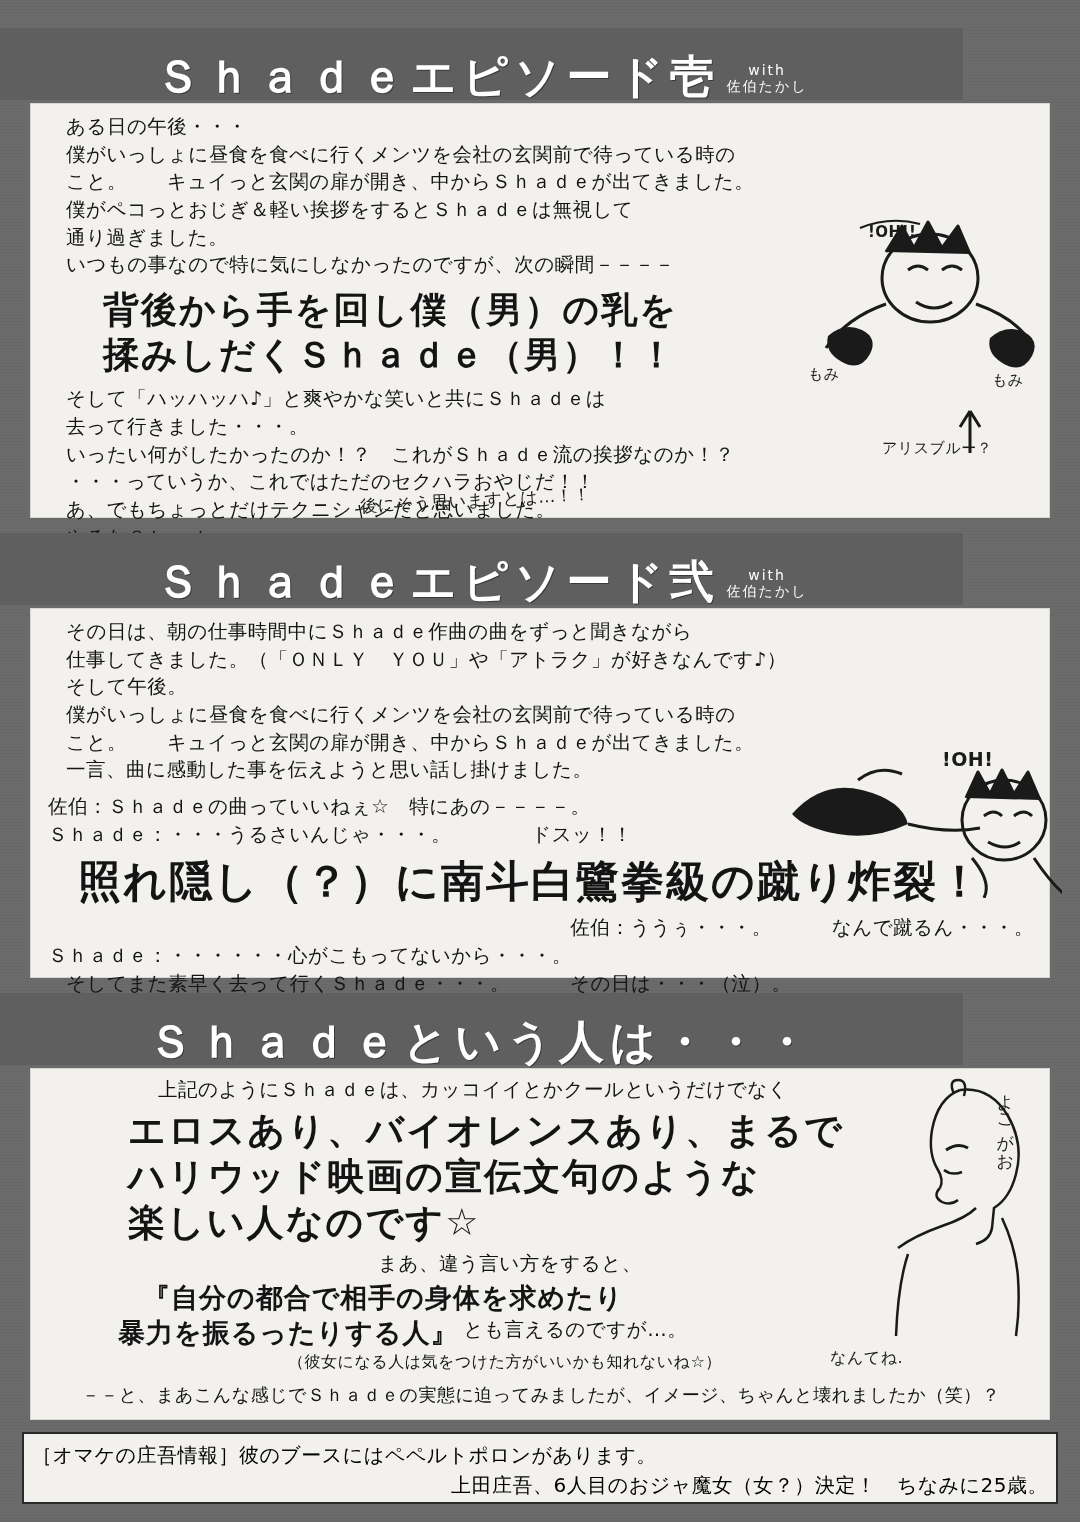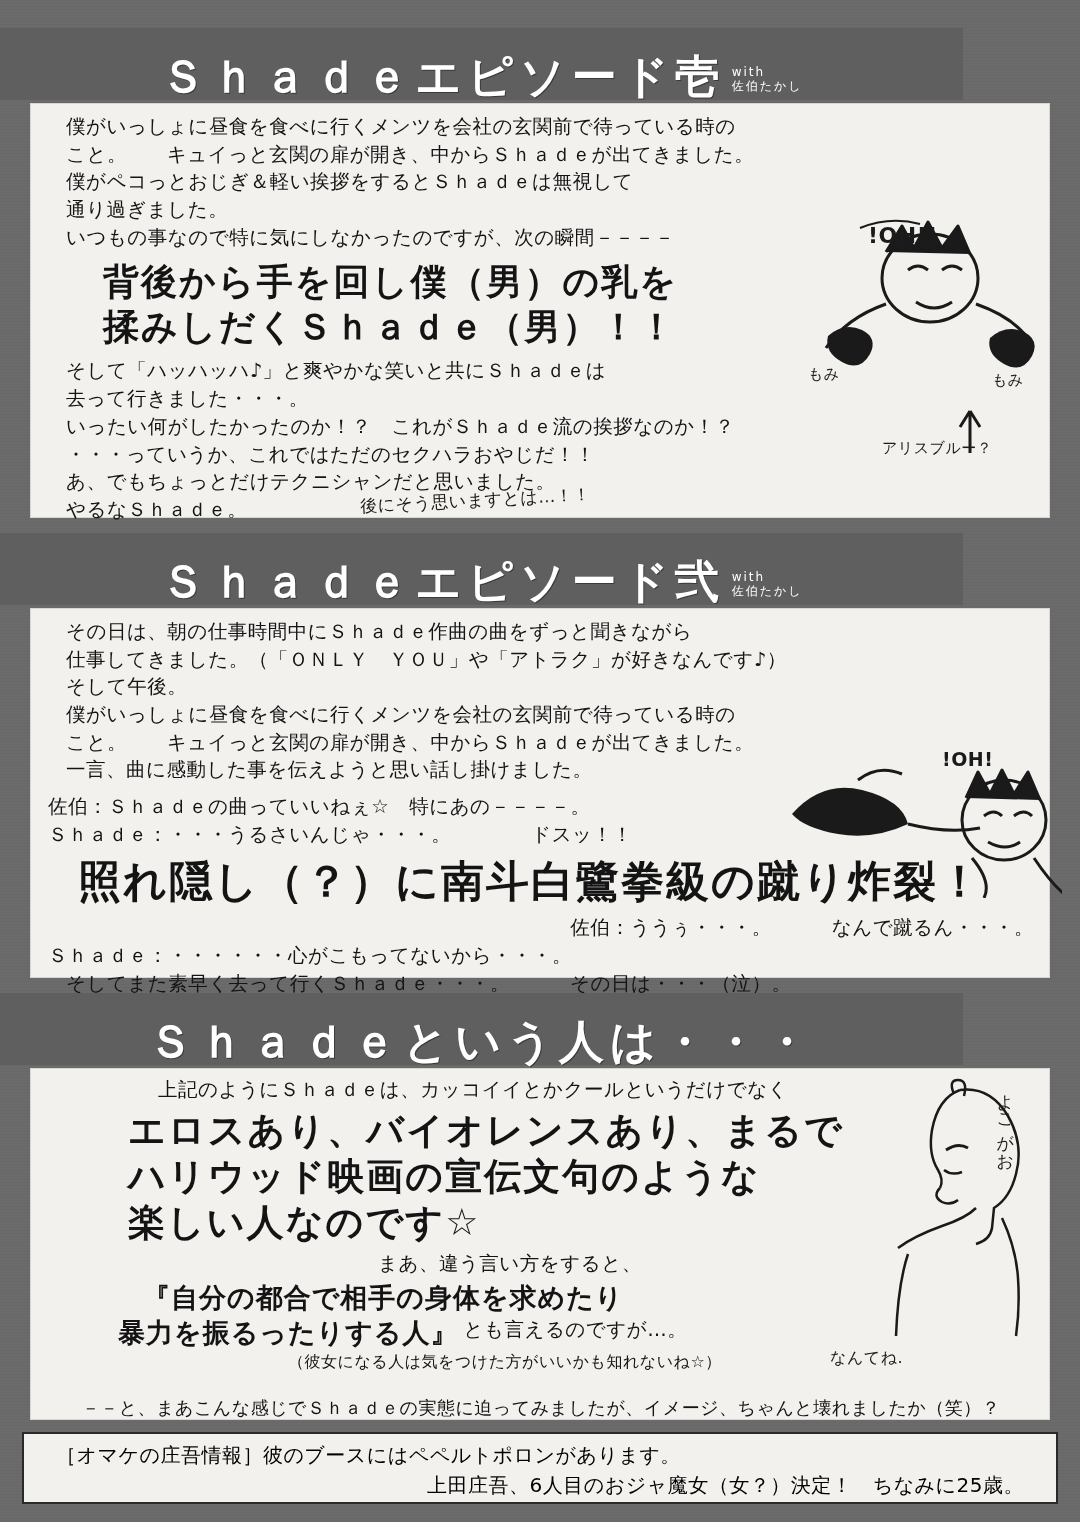--- a/index.html
+++ b/index.html
@@ -22,22 +22,22 @@
     background:#5f5f5f;
     display:flex;align-items:flex-end;justify-content:center;
     color:#ffffff;
   }
   .banner .btitle{
     font-size:45px;letter-spacing:6px;font-weight:bold;
     text-shadow:1px 1px 0 #3a3a3a;
     line-height:1.05;
   }
   .banner .bwith{
-    font-size:12px;line-height:1.15;margin-left:6px;margin-bottom:6px;
-    text-align:left;letter-spacing:2px;
+    font-size:14px;line-height:1.15;margin-left:6px;margin-bottom:6px;
+    text-align:center;letter-spacing:2px;
   }
   
   .panel{
     position:absolute;
     background:#f2f1ee;
     color:#141414;
     box-shadow:inset 0 0 0 1px #d8d6d2;
   }
   .panel .inner{
     position:relative;
@@ -73,40 +73,41 @@
   }
   
   .doodle{position:absolute;pointer-events:none;}
   .dlabel{
     position:absolute;font-size:15px;color:#1b1b1b;white-space:pre;letter-spacing:0.5px;
   }
   
   .footer{
     position:absolute;left:22px;top:1432px;width:1036px;height:72px;
     background:#f2f1ee;border:2px solid #2a2a2a;
-    padding:6px 32px;box-sizing:border-box;
+    padding:6px 8px;box-sizing:border-box;
   }
   .footer .fl{font-size:20px;line-height:1.5;letter-spacing:0.5px;white-space:pre;}
   .right{text-align:right;}
 </style>
 </head>
 <body>
 
 <div class="page">
 
   <div class="banner" style="top:28px;height:72px;">
     <span class="btitle">Ｓｈａｄｅエピソード壱</span>
     <span class="bwith">
       <span>with</span><br>
       <span>佐伯たかし</span>
     </span>
   </div>
 
   <div class="panel" style="left:30px;top:103px;width:1020px;height:415px;">
     <div class="inner">
+      <div class="ln ind">ある日の午後・・・</div>
       <div class="ln ind">僕がいっしょに昼食を食べに行くメンツを会社の玄関前で待っている時の</div>
       <div class="ln ind">こと。　　キュイっと玄関の扉が開き、中からＳｈａｄｅが出てきました。</div>
       <div class="ln ind">僕がペコっとおじぎ＆軽い挨拶をするとＳｈａｄｅは無視して</div>
       <div class="ln ind">通り過ぎました。</div>
       <div class="ln ind">いつもの事なので特に気にしなかったのですが、次の瞬間－－－－</div>
 
       <div class="big c" style="margin-top:8px;">背後から手を回し僕（男）の乳を</div>
       <div class="big c">揉みしだくＳｈａｄｅ（男）！！</div>
 
       <div class="ln ind" style="margin-top:8px;">そして「ハッハッハ♪」と爽やかな笑いと共にＳｈａｄｅは</div>
@@ -123,21 +124,21 @@
         <path d="M96 44 L112 18 L124 40 L138 14 L152 40 L168 18 L180 46" fill="#1a1a1a" stroke="#1a1a1a" stroke-width="3" stroke-linejoin="round"></path>
         <path d="M118 62 q10 -8 20 0" fill="none" stroke="#1a1a1a" stroke-width="3"></path>
         <path d="M152 62 q10 -8 20 0" fill="none" stroke="#1a1a1a" stroke-width="3"></path>
         <path d="M126 94 q18 12 36 0" fill="none" stroke="#1a1a1a" stroke-width="3"></path>
         <path d="M96 96 q-40 14 -60 44" fill="none" stroke="#1a1a1a" stroke-width="3"></path>
         <path d="M186 96 q40 14 56 40" fill="none" stroke="#1a1a1a" stroke-width="3"></path>
         <path d="M38 128 q16 -14 34 -6 q16 8 8 24 q-10 18 -28 8 q-18 -10 -14 -26 z" fill="#1a1a1a"></path>
         <path d="M200 130 q16 -14 34 -6 q16 8 8 24 q-10 18 -28 8 q-18 -10 -14 -26 z" fill="#1a1a1a"></path>
         <path d="M70 20 q30 -12 60 -4" fill="none" stroke="#1a1a1a" stroke-width="2"></path>
       </svg>
-      <div class="dlabel" style="left:838px;top:120px;font-size:22px;font-weight:bold;">!OH!!</div>
+      <div class="dlabel" style="left:838px;top:120px;font-size:15px;font-weight:bold;">!OH!!</div>
       <div class="dlabel" style="left:778px;top:262px;">もみ</div>
       <div class="dlabel" style="left:962px;top:268px;">もみ</div>
       <svg class="doodle" style="left:920px;top:302px;" width="40" height="50" viewBox="0 0 40 50">
         <path d="M20 48 L20 8 M20 6 L10 22 M20 6 L30 22" fill="none" stroke="#1a1a1a" stroke-width="3"></path>
       </svg>
       <div class="dlabel" style="left:852px;top:336px;">アリスブルー？</div>
     </div>
   </div>
 
   <div class="banner" style="top:533px;height:72px;">
@@ -195,21 +196,21 @@
       <div class="big" style="padding-left:80px;font-size:37px;">楽しい人なのです☆</div>
 
       <div class="ln" style="padding-left:330px;margin-top:4px;">まあ、違う言い方をすると、</div>
 
       <div class="mid" style="padding-left:95px;margin-top:2px;">『自分の都合で相手の身体を求めたり</div>
       <div class="mid" style="padding-left:70px;display:inline-block;">暴力を振るったりする人』</div>
       <span class="ln" style="position:relative;top:-6px;">とも言えるのですが…。</span>
 
       <div class="small" style="padding-left:240px;margin-top:2px;">（彼女になる人は気をつけた方がいいかも知れないね☆）</div>
 
-      <div class="small" style="text-align:center;margin-top:23px;font-size:18px;">－－と、まあこんな感じでＳｈａｄｅの実態に迫ってみましたが、イメージ、ちゃんと壊れましたか（笑）？</div>
+      <div class="small" style="text-align:center;margin-top:10px;font-size:18px;">－－と、まあこんな感じでＳｈａｄｅの実態に迫ってみましたが、イメージ、ちゃんと壊れましたか（笑）？</div>
 
       
       <svg class="doodle" style="left:860px;top:10px;" width="160" height="265" viewBox="0 0 160 265">
         <path d="M64 16 q-6 -14 4 -14 q10 0 6 16" fill="none" stroke="#1a1a1a" stroke-width="2.5"></path>
         <path d="M70 12 q30 -4 48 26 q16 28 8 58 q-6 24 -22 34 l-2 20 q-2 12 -16 16" fill="none" stroke="#1a1a1a" stroke-width="2.5"></path>
         <path d="M70 12 q-22 8 -28 40 q-4 24 6 40 q6 10 2 18" fill="none" stroke="#1a1a1a" stroke-width="2.5"></path>
         <path d="M50 110 q-8 8 2 14 q8 4 16 -2" fill="none" stroke="#1a1a1a" stroke-width="2.5"></path>
         <path d="M56 72 q12 -8 22 -2" fill="none" stroke="#1a1a1a" stroke-width="3"></path>
         <path d="M54 92 q8 6 18 2" fill="none" stroke="#1a1a1a" stroke-width="2.5"></path>
         <path d="M86 130 q-10 10 -34 18 q-28 10 -44 22" fill="none" stroke="#1a1a1a" stroke-width="2.5"></path>

